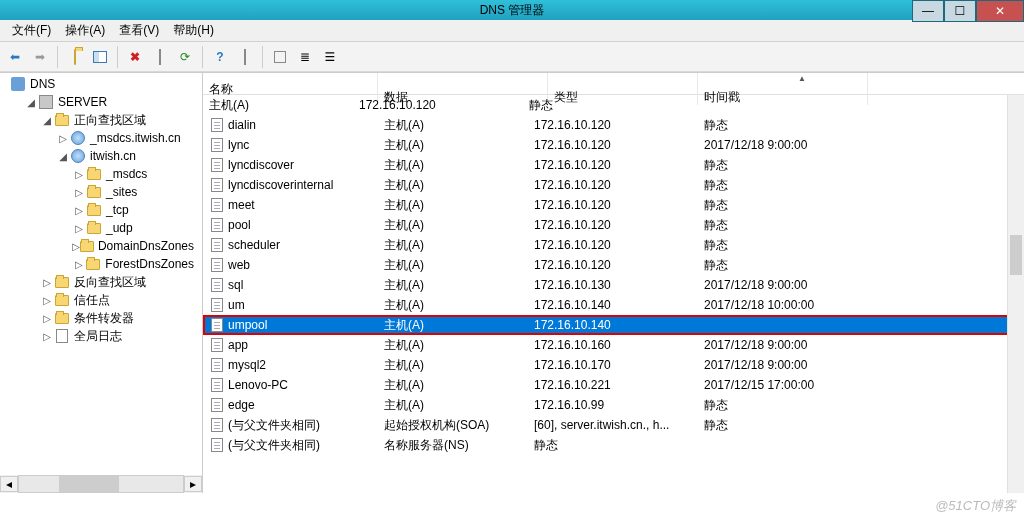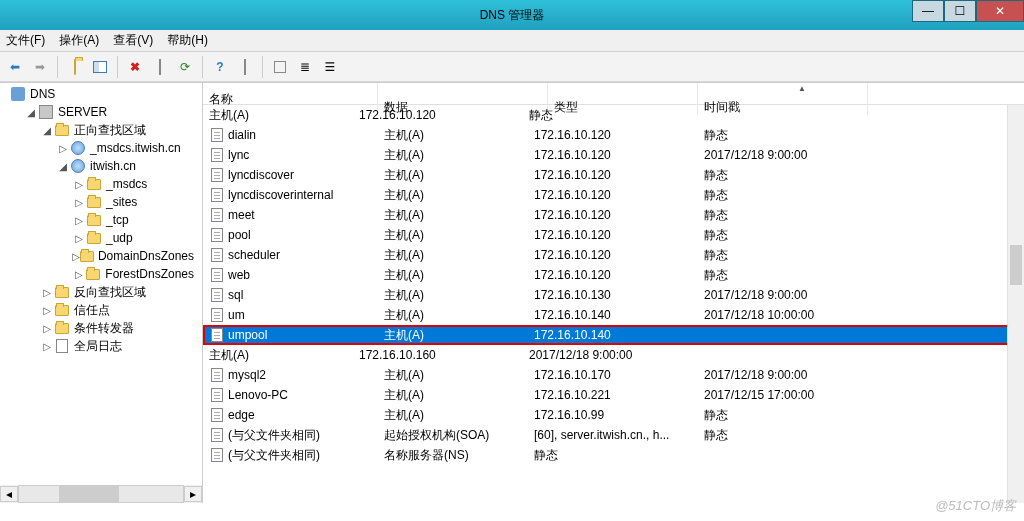--- a/index.html
+++ b/index.html
@@ -1,26 +1,26 @@
 <!DOCTYPE html>
 <html><head>
 <meta charset="utf-8">
 <style>
 * { box-sizing: border-box; margin: 0; padding: 0; font-family: "Microsoft YaHei", "Segoe UI", Tahoma, sans-serif; font-size: 12px; }
 body { width: 1024px; height: 521px; background: #fff; overflow: hidden; position: relative; }
 
 
-.titlebar { height: 30px; background: linear-gradient(#2fc0d8, #20a0c0); display: flex; align-items: center; position: relative; color: #000; }
+.titlebar { height: 20px; background: linear-gradient(#2fc0d8, #20a0c0); display: flex; align-items: center; position: relative; color: #000; }
 .titlebar .app-icon { width: 16px; height: 16px; margin: 0 6px; display: inline-block; }
 .titlebar .title { position: absolute; left: 50%; transform: translateX(-50%); font-size: 12px; }
 .titlebar .controls { position: absolute; right: 0; top: 0; height: 100%; display: flex; }
 .titlebar .controls div { width: 32px; height: 22px; border: 1px solid #1a6a7f; display: flex; align-items: center; justify-content: center; background: #c8d8e0; }
 .titlebar .controls .close { background: #c75050; color: #fff; width: 48px; }
 
-.menubar { height: 22px; background: #f0f0f0; display: flex; align-items: center; padding: 0 6px; border-bottom: 1px solid #d0d0d0; }
+.menubar { height: 22px; background: #f0f0f0; display: flex; align-items: center; padding: 0 12px; border-bottom: 1px solid #d0d0d0; }
 .menubar span { margin-right: 14px; cursor: default; }
 
 .toolbar { height: 30px; background: #f3f3f3; border-bottom: 1px solid #d8d8d8; display: flex; align-items: center; padding: 0 4px; gap: 3px; }
 .toolbar .sep { width: 1px; height: 22px; background: #ccc; margin: 0 3px; }
 .toolbar .btn { width: 22px; height: 22px; display: flex; align-items: center; justify-content: center; border: 1px solid transparent; }
 
 .content { display: flex; height: 421px; border-top: 1px solid #ccc; }
 .tree { width: 203px; border-right: 1px solid #ccc; overflow: auto; padding: 2px 8px; position: relative; }
 .tree .hscroll { position: absolute; bottom: 0; left: 0; right: 0; height: 18px; background: #f0f0f0; display: flex; align-items: center; }
 .tree .hscroll .track { flex: 1; height: 100%; background: #e8e8e8; position: relative; border: 1px solid #ccc; }
@@ -377,20 +377,26 @@
             <span class="ic">
               <span class="file-ic"></span>
             </span>
             <span>umpool</span>
           </div>
           <div class="cell col-type">主机(A)</div>
           <div class="cell col-data">172.16.10.140</div>
           <div class="cell col-time"></div>
         </div>
         <div class="row">
+          <div class="cell col-name">
+            <span class="ic">
+              <span class="file-ic"></span>
+            </span>
+            <span>app</span>
+          </div>
           <div class="cell col-type">主机(A)</div>
           <div class="cell col-data">172.16.10.160</div>
           <div class="cell col-time">2017/12/18 9:00:00</div>
         </div>
         <div class="row">
           <div class="cell col-name">
             <span class="ic">
               <span class="file-ic"></span>
             </span>
             <span>mysql2</span>

